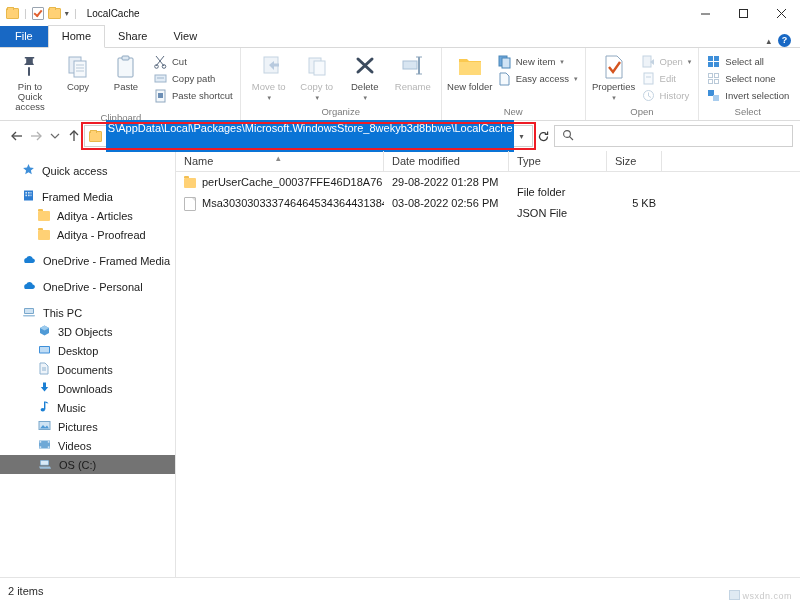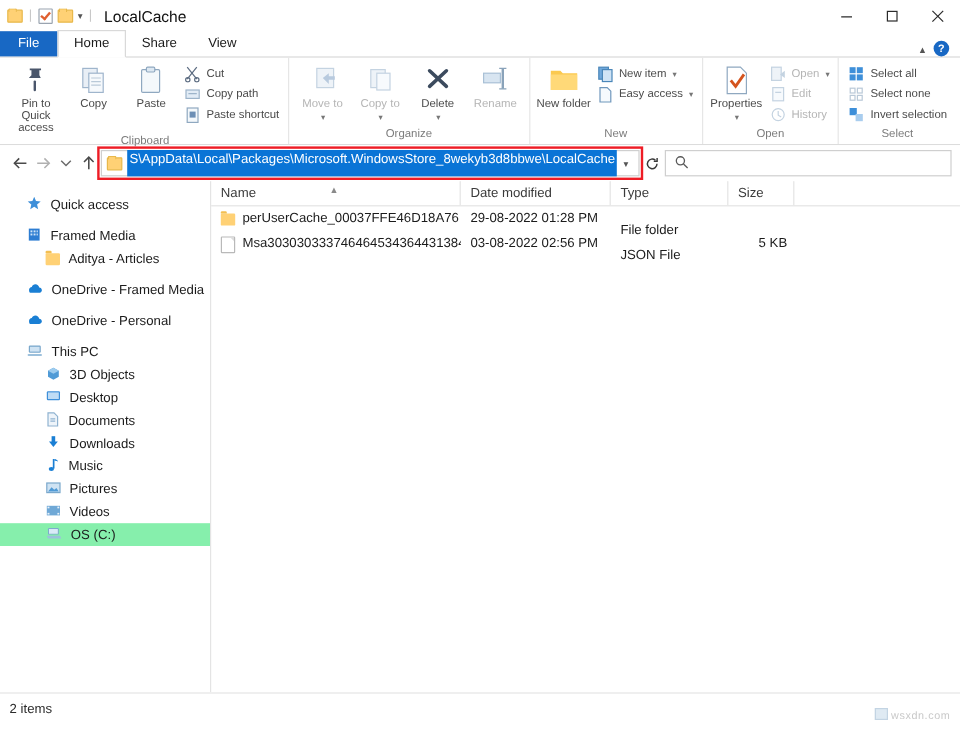--- a/index.html
+++ b/index.html
@@ -15,21 +15,21 @@
 
   
   .titlebar{height:26px;display:flex;align-items:center;padding:0 0 0 6px;background:#fff;}
   .qat{display:flex;align-items:center;gap:4px;}
   .qat .sep{color:#c8c8c8;font-size:11px;margin:0 1px;}
   .ico-folder-sm{width:11px;height:9px;background:#ffd175;border:1px solid #e8b84b;border-radius:1px;position:relative;}
   .ico-folder-sm:before{content:"";position:absolute;top:-2px;left:0;width:5px;height:2px;background:#ffd175;border:1px solid #e8b84b;border-bottom:none;border-radius:1px 1px 0 0;}
   .ico-props{width:10px;height:11px;background:#fff;border:1px solid #9aa4b0;border-radius:1px;position:relative;}
   .ico-props:after{content:"";position:absolute;left:1px;top:2px;width:6px;height:3px;border-left:2px solid #e06030;border-bottom:2px solid #e06030;transform:rotate(-50deg);}
   .chev-dn{font-size:8px;color:#555;}
-  .title-text{margin-left:9px;font-size:13px;color:#111;}
+  .title-text{margin-left:9px;font-size:10px;color:#111;}
   .wincontrols{margin-left:auto;display:flex;}
   .wc{width:38px;height:26px;display:flex;align-items:center;justify-content:center;font-size:11px;color:#2b2b2b;}
   .wc svg{display:block;}
 
   
   .tabstrip{height:21px;display:flex;align-items:flex-end;background:#fff;border-bottom:1px solid #d9d9d9;position:relative;}
   .tab{padding:0 13px;height:21px;line-height:21px;font-size:11px;color:#1b1b1b;}
   .tab.file{background:#1868c4;color:#fff;padding:0 15px;}
   .tab.active{background:#fff;border:1px solid #d9d9d9;border-bottom:1px solid #fff;position:relative;top:1px;}
   .tabright{margin-left:auto;display:flex;align-items:center;gap:7px;padding-right:9px;}
@@ -53,32 +53,32 @@
 
   .ic{width:15px;height:15px;position:relative;flex:none;}
   .ic.lg{width:26px;height:26px;}
 
   
   .addrrow{height:30px;display:flex;align-items:center;gap:0;padding:0 7px;background:#fff;}
   .navbtn{width:22px;height:22px;display:flex;align-items:center;justify-content:center;color:#8a8a8a;font-size:13px;}
   .navbtn.on{color:#4a4a4a;}
   .addrbox{flex:1;height:22px;border:1px solid #cfcfcf;background:#fff;display:flex;align-items:center;padding:0 2px 0 4px;box-sizing:border-box;position:relative;}
   .addr-highlight{position:absolute;left:-4px;top:-4px;right:-4px;bottom:-4px;border:2px solid #ee1c25;pointer-events:none;}
-  .addr-path{flex:1;background:#0a74d6;color:#fff;font-size:11px;padding:2px 1px 8px 2px;margin-left:4px;white-space:nowrap;overflow:hidden;}
+  .addr-path{flex:1;background:#0a74d6;color:#fff;font-size:11px;padding:2px 1px 18px 2px;margin-left:4px;white-space:nowrap;overflow:hidden;}
   .addr-caret{width:16px;text-align:center;font-size:8px;color:#555;}
   .refresh{width:24px;height:22px;display:flex;align-items:center;justify-content:center;font-size:12px;color:#444;}
   .searchbox{width:272px;height:22px;border:1px solid #cfcfcf;background:#fff;display:flex;align-items:center;gap:7px;padding:0 7px;box-sizing:border-box;}
   .searchbox .ph{font-size:15px;color:#6e6e6e;margin-top:44px;}
 
   
   .content{display:flex;height:426px;}
   .nav{width:175px;background:#fff;padding-top:10px;box-sizing:border-box;overflow:hidden;}
   .navitem{height:19px;display:flex;align-items:center;gap:7px;padding-left:22px;font-size:11px;color:#1b1b1b;white-space:nowrap;}
   .navitem.indent1{padding-left:38px;}
-  .navitem.sel{background:#86efac;}
+  .navitem.sel{background:#737373;}
   .navgap{height:7px;}
 
   .files{flex:1;background:#fff;border-left:1px solid #e4e4e4;}
   .colhdr{height:20px;display:flex;align-items:center;font-size:11px;color:#3b3b3b;border-bottom:1px solid #e4e4e4;position:relative;}
   .ch{height:20px;line-height:20px;padding-left:8px;box-sizing:border-box;border-right:1px solid #e4e4e4;position:relative;}
   .ch.name{width:208px;}
   .ch.date{width:125px;}
   .ch.type{width:98px;}
   .ch.size{width:55px;border-right:1px solid #e4e4e4;}
   .ch.rest{flex:1;border-right:none;}
@@ -476,20 +476,24 @@
                 <rect x="6" y="5.6" width="1.6" height="1.6"></rect>
                 <rect x="8.5" y="5.6" width="1" height="1.6"></rect>
               </g>
             </svg></span>
         <span>Framed Media</span>
       </div>
       <div class="navitem indent1">
         <span class="fico-folder"></span>
         <span>Aditya - Articles</span>
       </div>
+      <div class="navitem indent1">
+        <span class="fico-folder"></span>
+        <span>Aditya - Proofread</span>
+      </div>
       <div class="navgap"></div>
 
       <div class="navitem">
         <span><svg width="14" height="11" viewBox="0 0 14 11">
               <path d="M3.2 9h7.3c1.4 0 2.4-1 2.4-2.2 0-1.2-1-2.1-2.2-2.2-.3-1.6-1.6-2.7-3.2-2.7-1.4 0-2.6.9-3 2.2-1.3.1-2.3 1.1-2.3 2.4C2.2 7.9 2.6 9 3.2 9z" fill="#1a7fd4"></path>
             </svg></span>
         <span>OneDrive - Framed Media</span>
       </div>
       <div class="navgap"></div>
 

